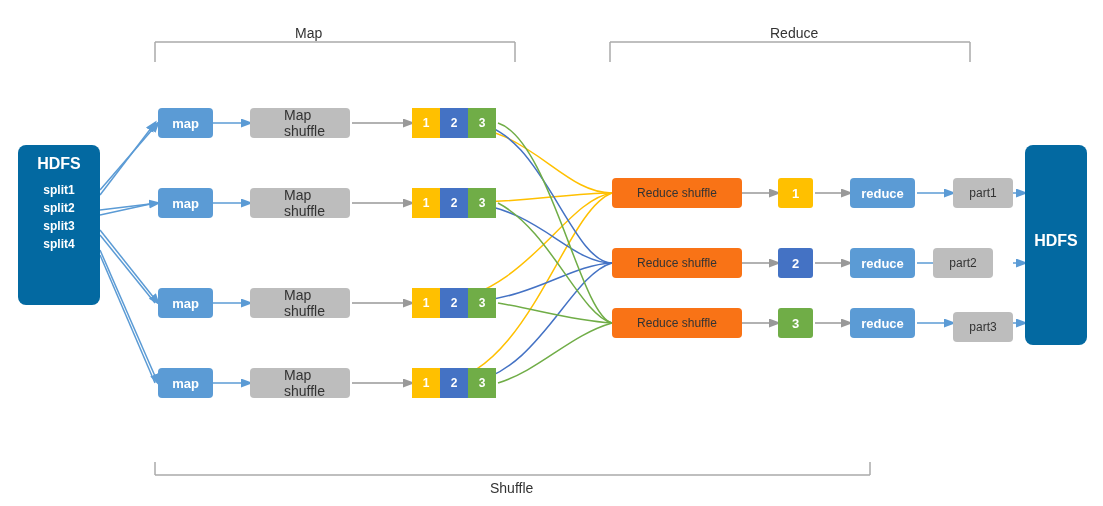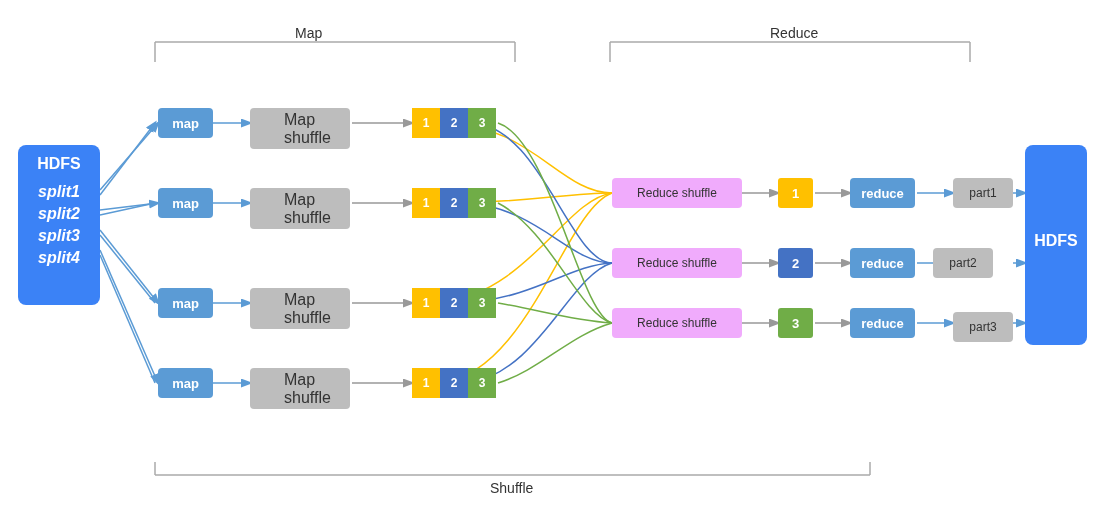--- a/index.html
+++ b/index.html
@@ -12,38 +12,37 @@
       position: relative;
     }
     .diagram {
       position: relative;
       width: 1103px;
       height: 506px;
     }
     
     .hdfs-box {
       position: absolute;
-      background: #3b82f6;
+      background: #0369a1;
       border-radius: 8px;
       color: white;
       font-weight: bold;
       display: flex;
       flex-direction: column;
       align-items: center;
       padding: 10px 8px;
     }
     .hdfs-title {
       font-size: 16px;
       font-weight: bold;
       margin-bottom: 8px;
     }
     .hdfs-split {
-      font-size: 16px;
+      font-size: 12px;
       margin: 2px 4px;
-      font-style: italic;
     }
     
     .section-label {
       position: absolute;
       font-size: 14px;
       color: #333;
       text-align: center;
     }
     
     .map-box {
@@ -58,26 +57,26 @@
       justify-content: center;
       width: 55px;
       height: 30px;
     }
     
     .map-shuffle-box {
       position: absolute;
       background: #BDBDBD;
       color: #333;
       border-radius: 4px;
-      font-size: 16px;
+      font-size: 14px;
       display: flex;
       align-items: center;
       justify-content: center;
       width: 100px;
-      height: 41px;
+      height: 30px;
       padding-left: 34px;
     }
     
     .partition-group {
       position: absolute;
       display: flex;
       height: 30px;
     }
     .part-box {
       width: 28px;
@@ -88,21 +87,21 @@
       color: white;
       font-size: 12px;
       font-weight: bold;
     }
     .part-yellow { background: #FFC000; }
     .part-blue   { background: #4472C4; }
     .part-green  { background: #70AD47; }
     
     .reduce-shuffle-box {
       position: absolute;
-      background: #f0abfc;
+      background: #f97316;
       color: #333;
       border-radius: 4px;
       font-size: 12px;
       display: flex;
       align-items: center;
       justify-content: center;
       width: 130px;
       height: 30px;
     }
     

